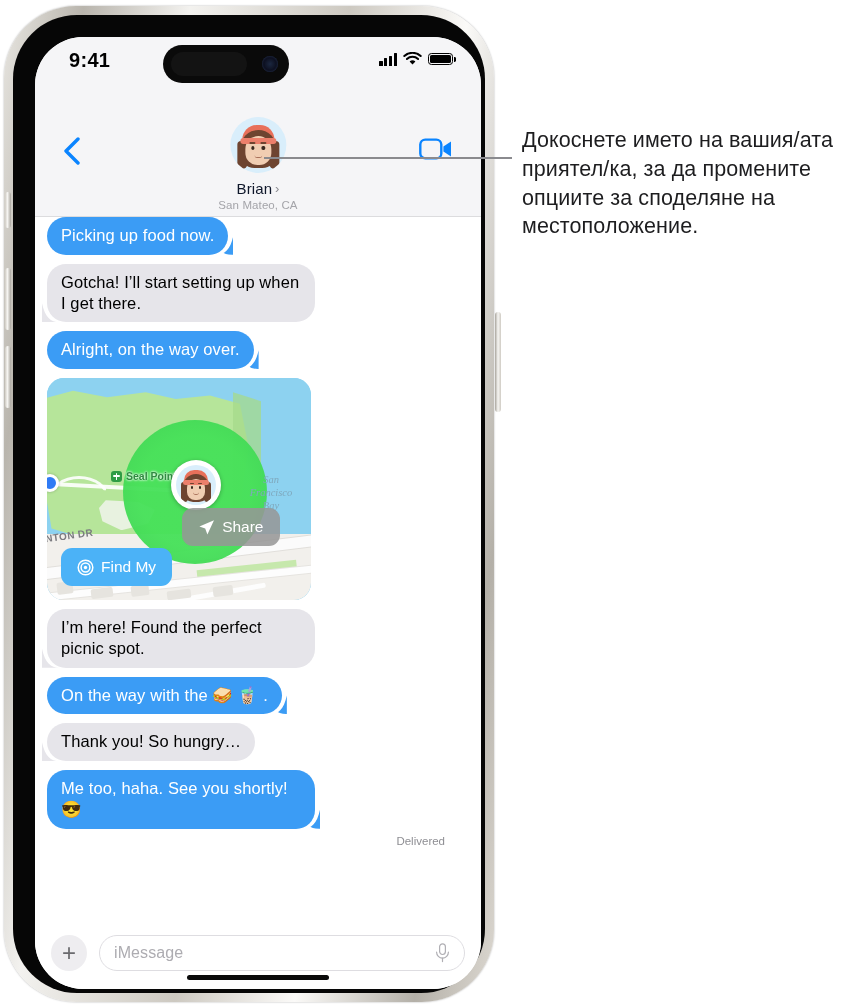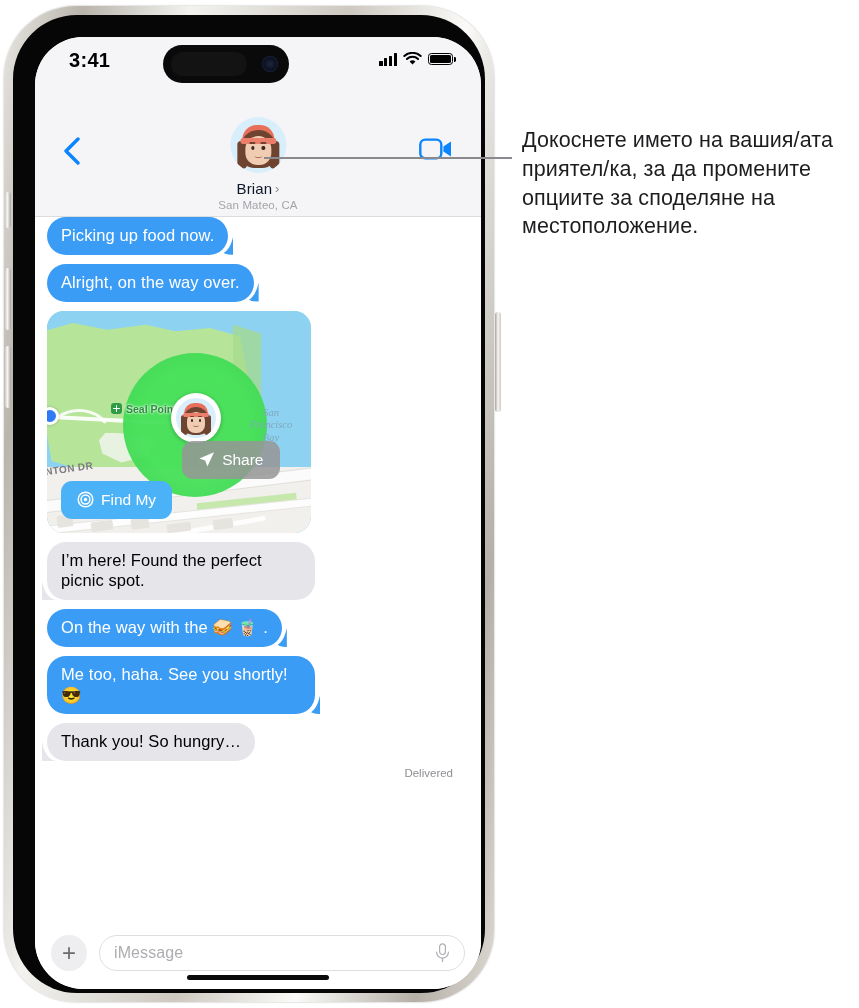--- a/index.html
+++ b/index.html
@@ -162,21 +162,21 @@
     border-bottom-left-radius:16px 14px;
     clip-path: path("M0,19 C8,19 14,14 17,0 L17,19 Z");
   }
   .bubble.in::after {
     content:''; position:absolute; left:-5px; bottom:0;
     width:17px;height:19px;background:#e6e5ea;
     clip-path: path("M17,19 C9,19 3,14 0,0 L0,19 Z");
   }
   .delivered {
     text-align: right; padding-right: 24px;
-    font-size: 11.5px; color: #8e8e93; margin: -3px 4px 9px;
+    font-size: 11.5px; color: #8e8e93; margin: -3px 12px 9px;
   }
 
   
   .map-row { padding: 0 12px; margin-bottom: 9px; }
   .map-card {
     position: relative; width: 264px; height: 222px;
     border-radius: 17px; overflow: hidden; background: #8fd3f4;
   }
   .map-water { position:absolute; inset:0; background:#8dd2f0; }
   .map-park {
@@ -344,21 +344,21 @@
   <div class="phone-outer">
     <div class="btn-side btn-action"></div>
     <div class="btn-side btn-volup"></div>
     <div class="btn-side btn-voldn"></div>
     <div class="btn-side btn-power"></div>
 
     <div class="phone-bezel">
       <div class="screen">
 
         <div class="statusbar">
-          <div class="status-time">3:41</div>
+          <div class="status-time">9:41</div>
 
           <div class="island">
             <div class="island-pill"></div>
             <div class="island-cam"></div>
           </div>
 
           <div class="status-right">
             <div class="bars">
               <i></i>
                 <i></i>
@@ -411,20 +411,23 @@
             <div class="loc-text">San Mateo, CA</div>
           </div>
         </div>
 
         <div class="convo">
 
           <div class="row out">
             <div class="bubble out">Picking up food now.</div>
           </div>
 
+          <div class="row in">
+            <div class="bubble in">Gotcha! I’ll start setting up when I get there.</div>
+          </div>
 
           <div class="row out">
             <div class="bubble out">Alright, on the way over.</div>
           </div>
 
 
           <div class="map-row">
             <div class="map-card">
               <div class="map-water"></div>
               <div class="map-park"></div>
@@ -492,26 +495,26 @@
           </div>
 
           <div class="row in">
             <div class="bubble in">I’m here! Found the perfect picnic spot.</div>
           </div>
 
           <div class="row out">
             <div class="bubble out">On the way with the 🥪 🧋 .</div>
           </div>
 
+          <div class="row in">
+            <div class="bubble in">Thank you! So hungry…</div>
+          </div>
+
           <div class="row out">
             <div class="bubble out">Me too, haha. See you shortly! 😎</div>
-          </div>
-
-          <div class="row in">
-            <div class="bubble in">Thank you! So hungry…</div>
           </div>
 
           <div class="delivered">Delivered</div>
         </div>
 
         <div class="inputbar">
           <div class="plus-btn">+</div>
           <div class="msg-field">
             <span class="ph">iMessage</span>
             <svg class="mic" viewBox="0 0 15 20">

